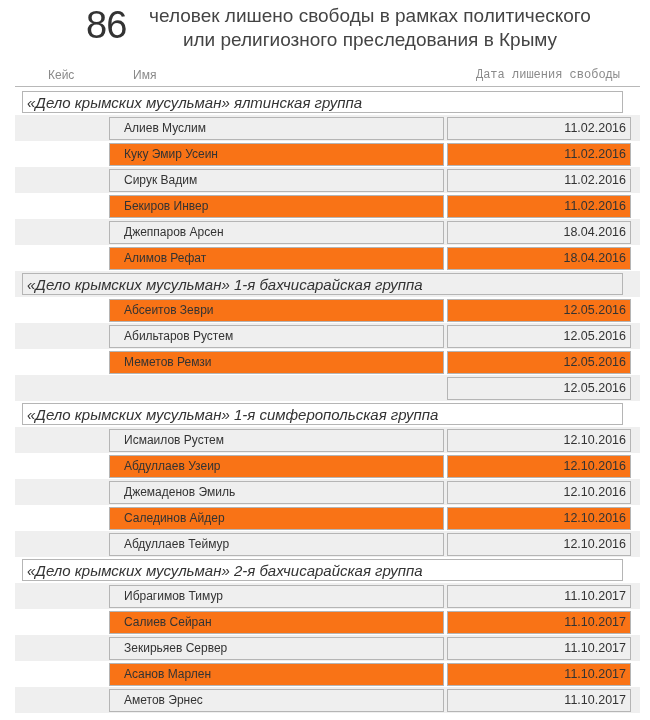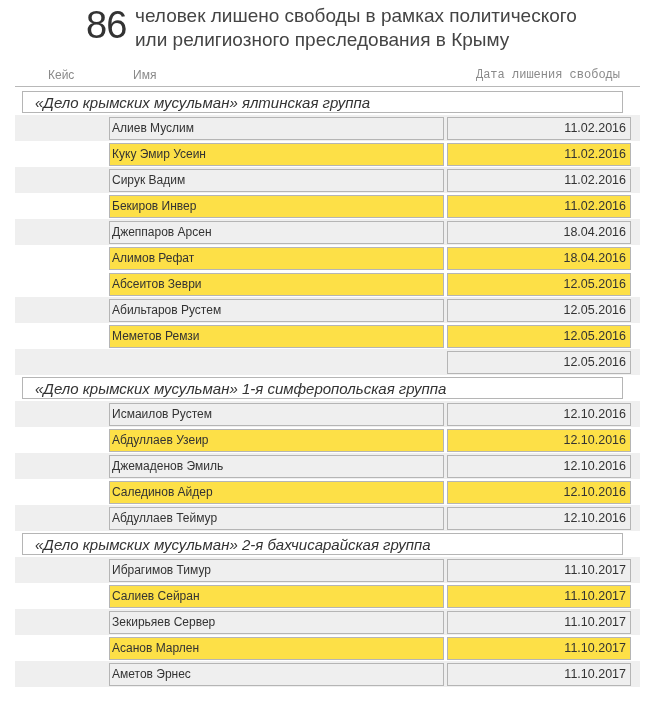--- a/index.html
+++ b/index.html
@@ -1,36 +1,36 @@
 <!DOCTYPE html>
 <html><head>
 <meta charset="utf-8">
 <style>
   html, body { margin:0; padding:0; background:#ffffff; }
   body { width:650px; height:720px; position:relative; overflow:hidden;
          font-family:"Liberation Sans", "DejaVu Sans", sans-serif; color:#3a3a3a; }
   .title-wrap { position:absolute; left:0; top:0; width:586px; height:60px; }
   .big-num { position:absolute; left:86px; top:4px; font-size:38px; color:#333; letter-spacing:-1px; }
-  .title-text { position:absolute; left:135px; top:4px; width:470px; text-align:left;
+  .title-text { position:absolute; left:135px; top:4px; width:470px; text-align:center;
                 font-size:19px; line-height:24px; color:#444; }
   .col-head { position:absolute; top:68px; font-size:12px; color:#8a8a8a;margin-left:20px; }
   .head-rule { position:absolute; left:15px; top:86px; width:625px; height:1px; background:#b8b8b8; }
   .rows { position:absolute; left:15px; top:89px; width:625px; }
   .grp { position:relative; height:26px; }
   .grp.gray { background:#efefef; }
   .grp .box { position:absolute; left:7px; top:2px; width:601px; height:22px; border:1px solid #b5b5b5;
               box-sizing:border-box; background:#fff; font-style:italic; font-size:15px; line-height:21px;
-              padding-left:12px; color:#333; }
+              padding-left:4px; color:#333; }
   .grp.gray .box { background:#efefef; }
   .row { position:relative; height:26px; }
   .row.gray { background:#efefef; }
   .row .name, .row .date { position:absolute; top:2px; height:23px; border:1px solid #b5b5b5; box-sizing:border-box;
-              background:#fde047; font-size:12px; line-height:21px; color:#333; }
+              background:#f97316; font-size:12px; line-height:21px; color:#333; }
   .row.gray .name, .row.gray .date { background:#efefef; }
-  .row .name { left:94px; width:335px; padding-left:2px; }
+  .row .name { left:94px; width:335px; padding-left:14px; }
   .row .date { left:432px; width:184px; text-align:right; padding-right:4px; font-size:12.5px; }
 </style>
 </head>
 <body>
 
 <div class="title-wrap">
   <div class="big-num">86</div>
   <div class="title-text">человек лишено свободы в рамках политического или религиозного преследования в Крыму</div>
 </div>
 
@@ -59,20 +59,23 @@
       <div class="name">Бекиров Инвер</div>
       <div class="date">11.02.2016</div>
     </div>
     <div class="row gray">
       <div class="name">Джеппаров Арсен</div>
       <div class="date">18.04.2016</div>
     </div>
     <div class="row">
       <div class="name">Алимов Рефат</div>
       <div class="date">18.04.2016</div>
+    </div>
+    <div class="grp gray">
+      <div class="box">«Дело крымских мусульман» 1-я бахчисарайская группа</div>
     </div>
     <div class="row">
       <div class="name">Абсеитов Зеври</div>
       <div class="date">12.05.2016</div>
     </div>
     <div class="row gray">
       <div class="name">Абильтаров Рустем</div>
       <div class="date">12.05.2016</div>
     </div>
     <div class="row">

